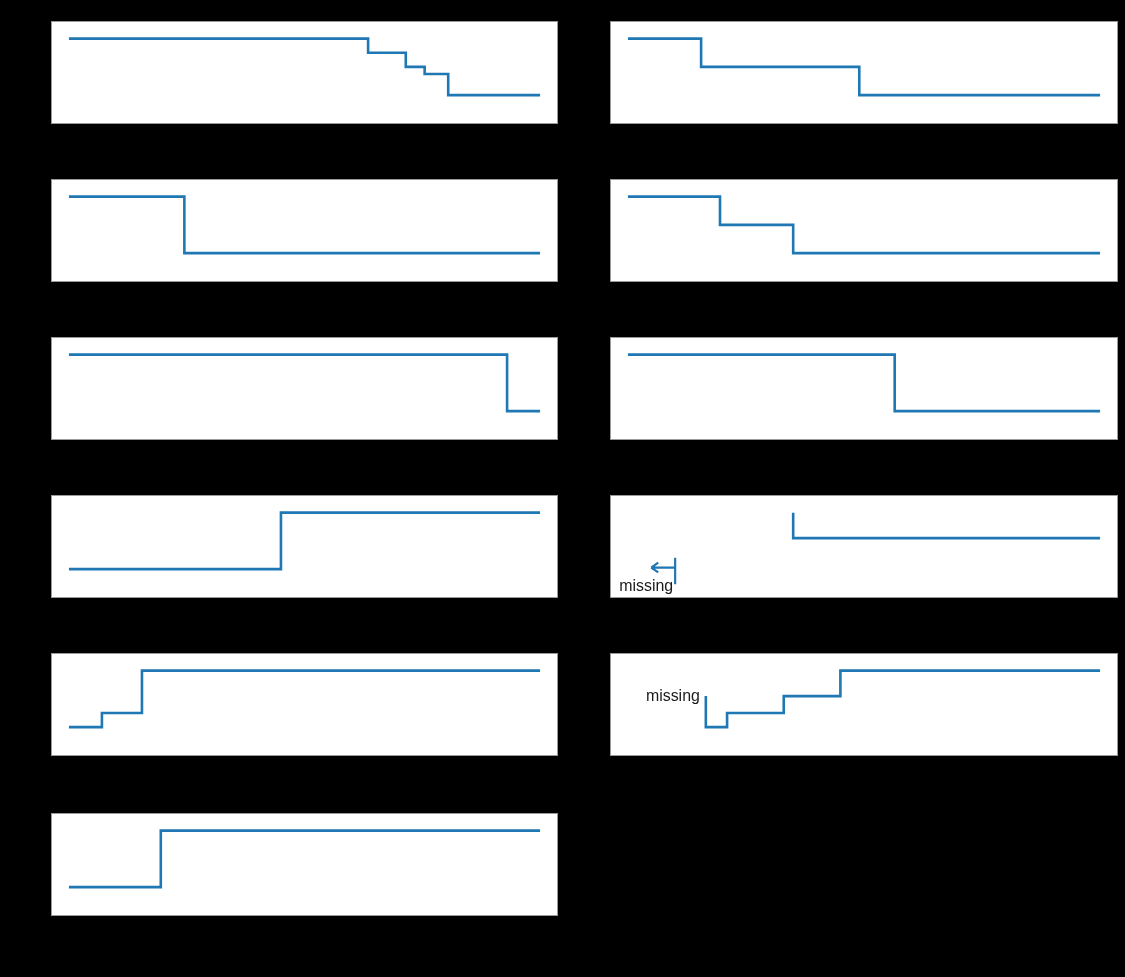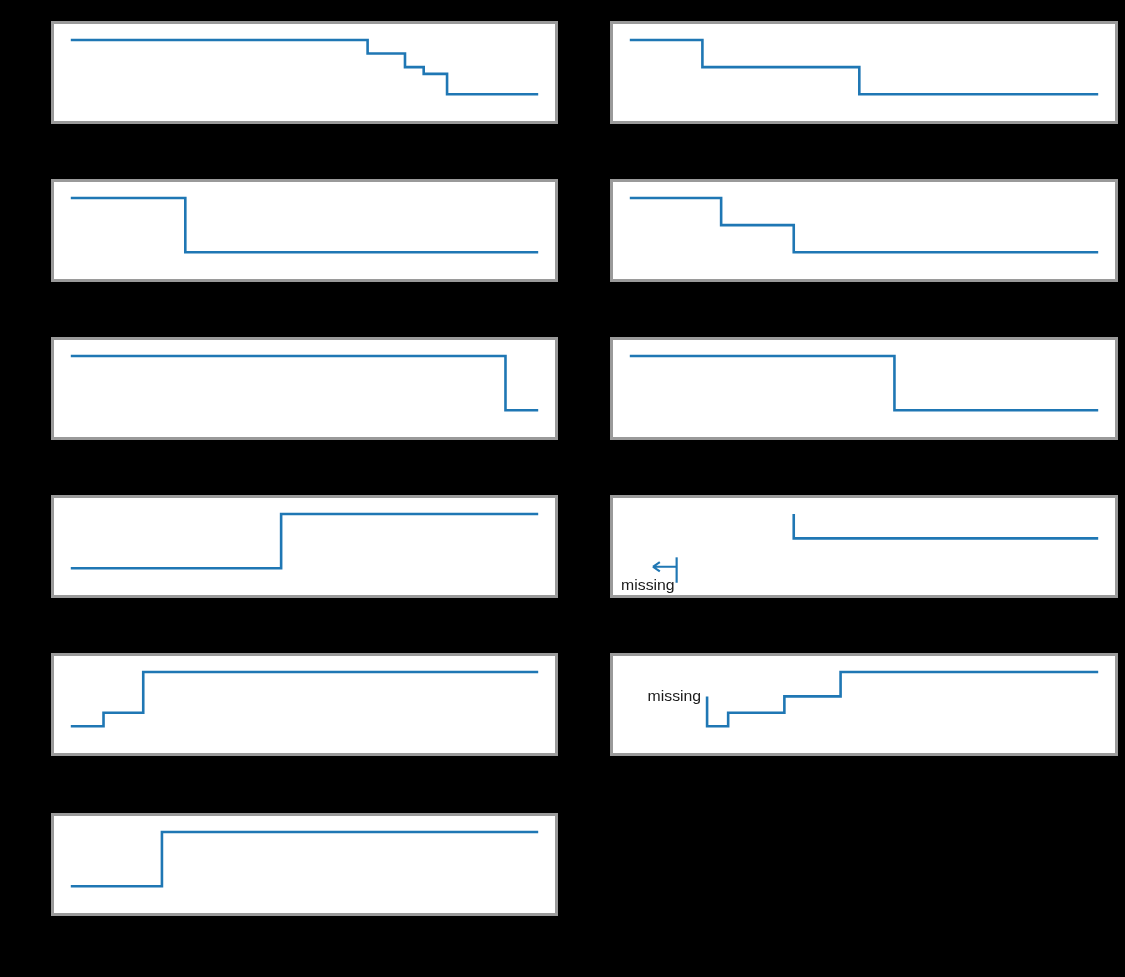--- a/index.html
+++ b/index.html
@@ -5,21 +5,21 @@
 <style>
   html,body{margin:0;padding:0;}
   body{
     width:1125px;height:977px;background:#000;
     font-family:"Liberation Sans","DejaVu Sans",sans-serif;
     overflow:hidden;position:relative;
   }
   #grid{position:absolute;inset:0;}
   .panel{
     position:absolute;background:#fff;
-    border:3px solid #f9a8d4;
+    border:1px solid #f9a8d4;
     box-sizing:border-box;
     overflow:visible;
     text-align:right;
   }
   .panel svg{display:block;width:100%;height:100%;}
   .stepline{
     fill:none;
     stroke-width:2.6;
     stroke-linecap:butt;
     stroke-linejoin:miter;

